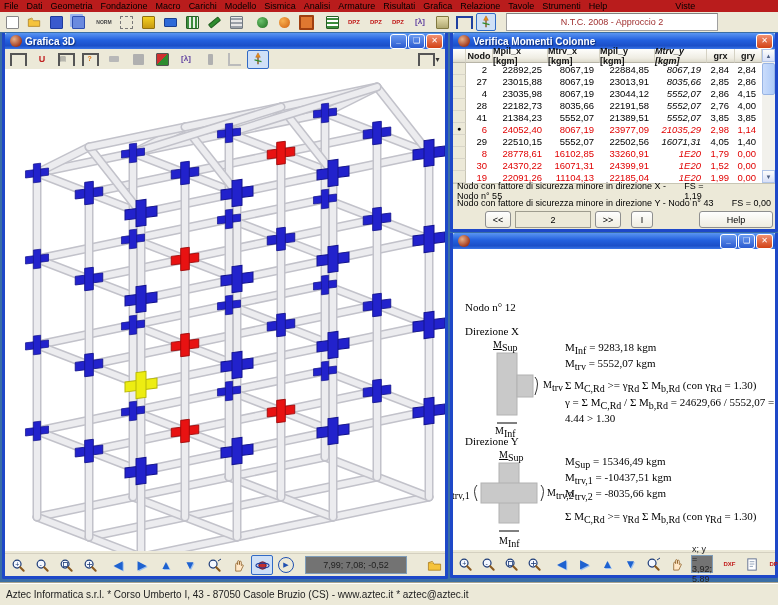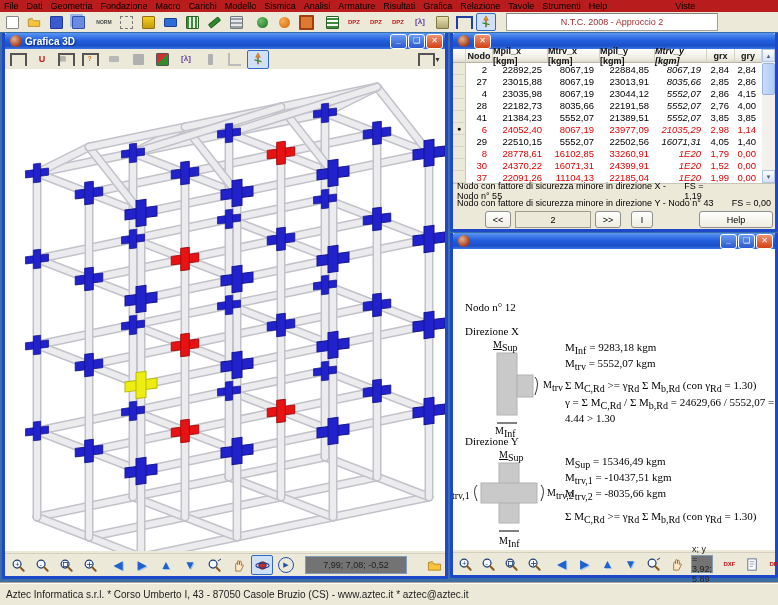--- a/index.html
+++ b/index.html
@@ -778,20 +778,21 @@
         <svg class="icon-svg" width="15" height="15">
           <use href="#sym-folder"></use>
         </svg>
       </span>
   </div>
 </div>
 
 <div class="win" id="winTab">
   <div class="tbar">
     <span class="ticon"></span>
+    <span class="ttl">Verifica Momenti Colonne</span>
     <span class="wbtn close">✕</span>
   </div>
   <div class="vtbl">
     <div class="grid">
       <div class="hrow">
         <div class="hcell c0"></div>
         <div class="hcell c1">Nodo</div>
         <div class="hcell c2">Mpil_x [kgm]</div>
         <div class="hcell c3">Mtrv_x [kgm]</div>
         <div class="hcell c4">Mpil_y [kgm]</div>
@@ -884,21 +885,21 @@
         <div class="dcell c1">30</div>
         <div class="dcell c2">24370,22</div>
         <div class="dcell c3">16071,31</div>
         <div class="dcell c4">24399,91</div>
         <div class="dcell c5">1E20</div>
         <div class="dcell c6">1,52</div>
         <div class="dcell c7">0,00</div>
       </div>
       <div class="drow red">
         <div class="gut"></div>
-        <div class="dcell c1">37</div>
+        <div class="dcell c1">19</div>
         <div class="dcell c2">22091,26</div>
         <div class="dcell c3">11104,13</div>
         <div class="dcell c4">22185,04</div>
         <div class="dcell c5">1E20</div>
         <div class="dcell c6">1,99</div>
         <div class="dcell c7">0,00</div>
       </div>
     </div>
     <div class="vsb">
       <span class="sbtn">▲</span>

